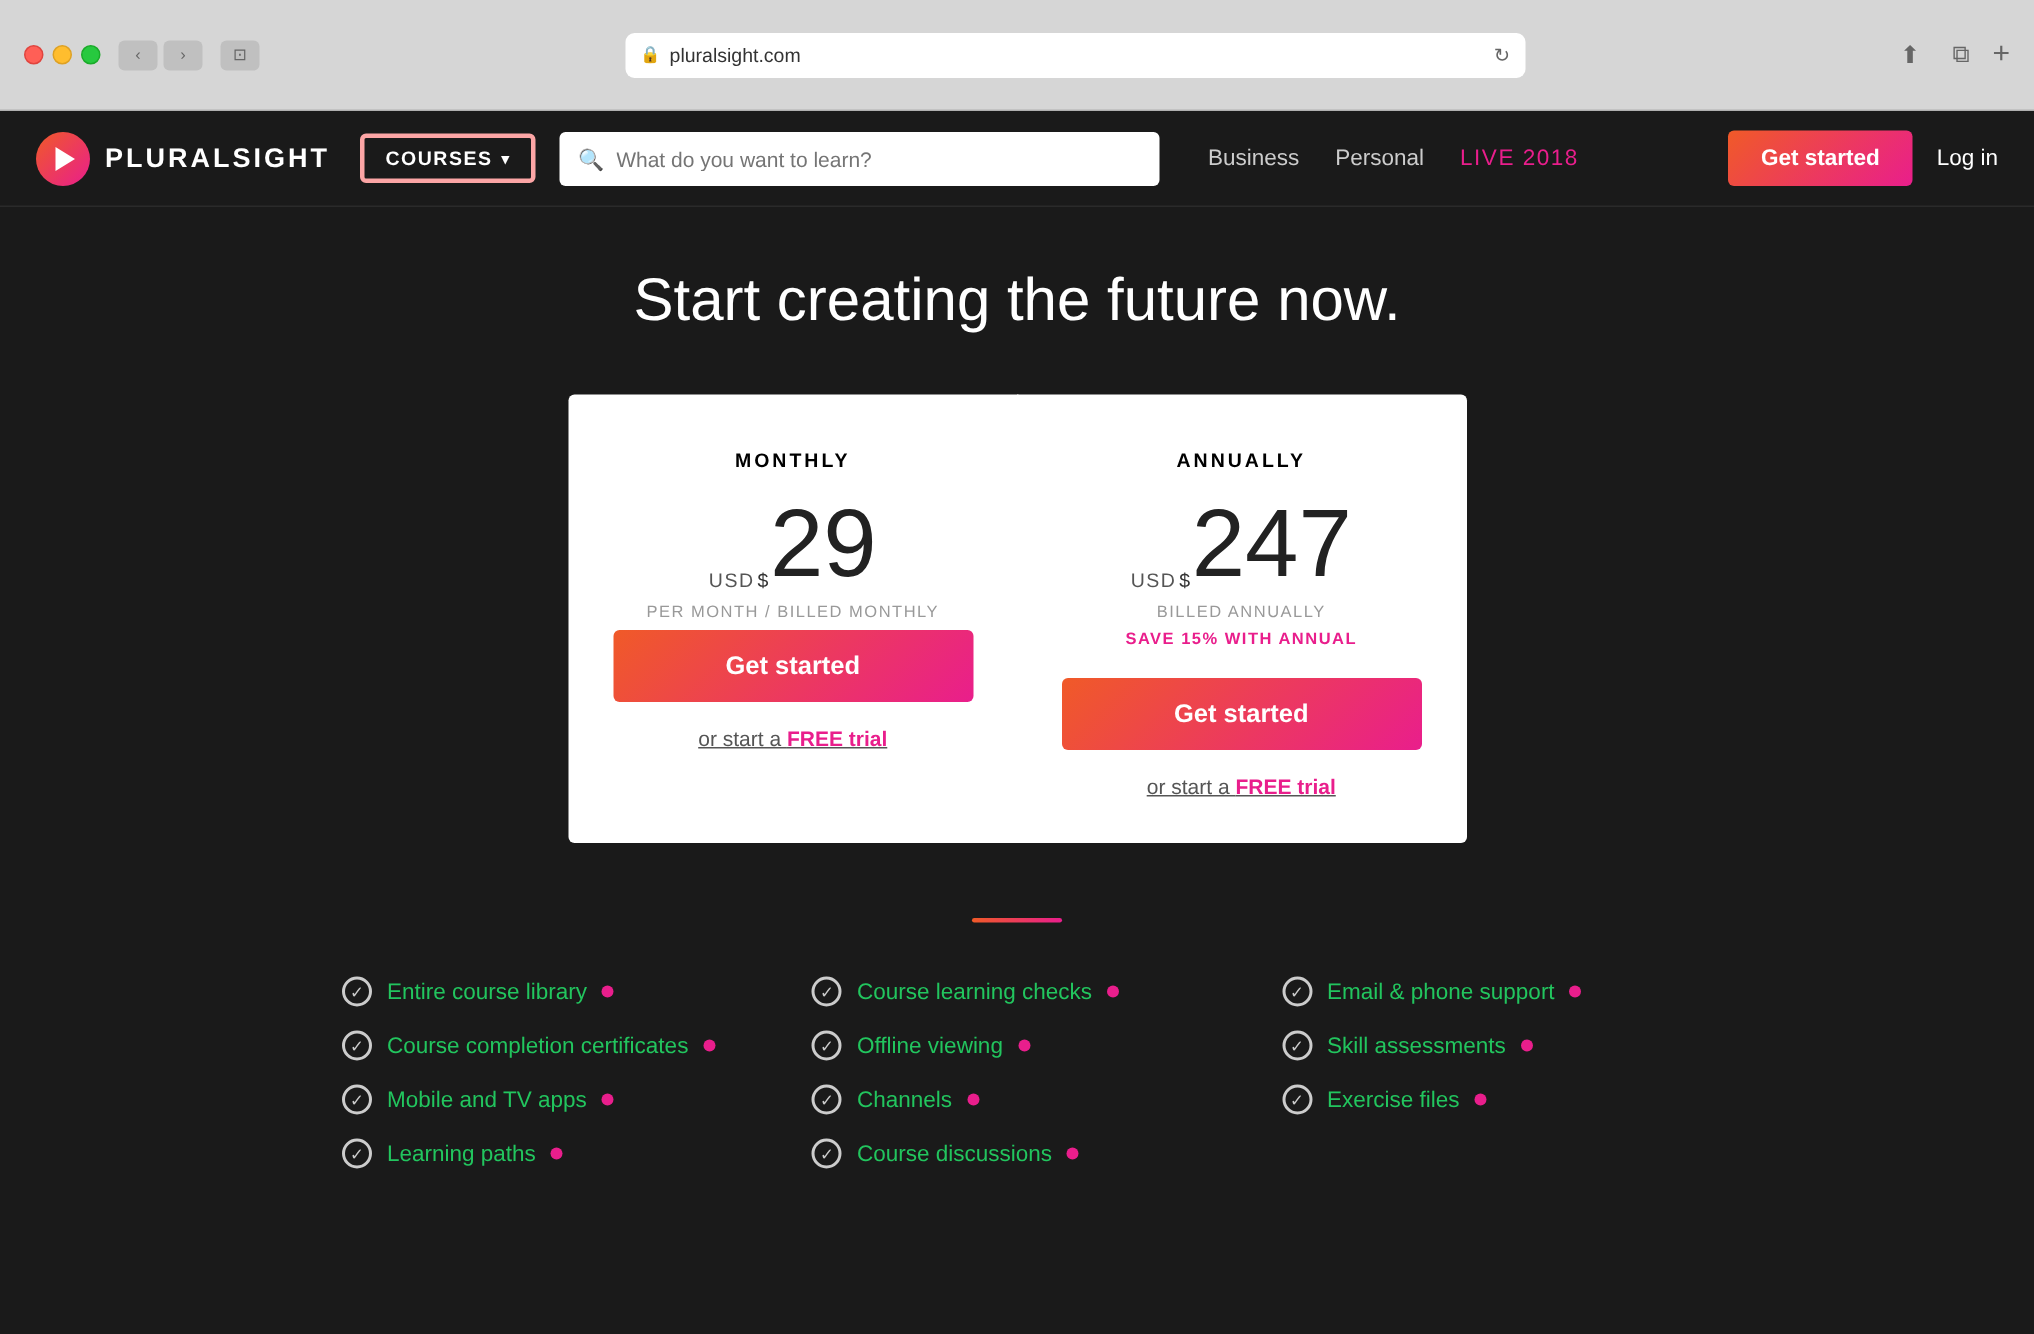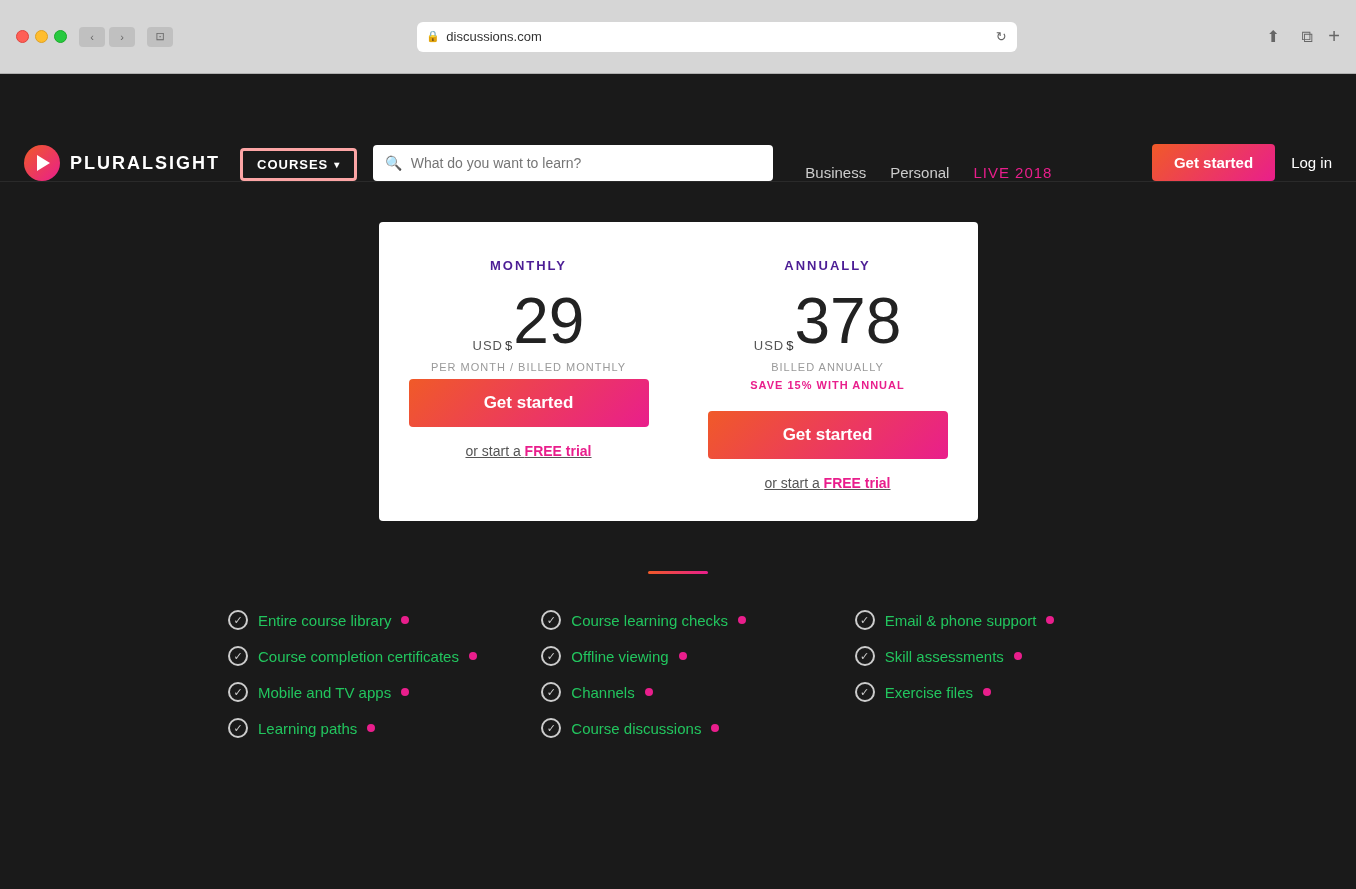--- a/index.html
+++ b/index.html
@@ -133,24 +133,23 @@
     .app {
       background: #1a1a1a;
       height: calc(889px - 74px);
     }
 
     
     .navbar {
       background: #1a1a1a;
       height: 64px;
       display: flex;
-      align-items: flex-end;
+      align-items: center;
       padding: 0 24px;
       border-bottom: 1px solid #2a2a2a;
-      margin-top: 44px;
     }
 
     .logo {
       display: flex;
       align-items: center;
       gap: 10px;
       margin-right: 20px;
       text-decoration: none;
     }
 
@@ -312,21 +311,21 @@
     }
 
     .pricing-card:last-child {
       border-radius: 0 4px 4px 0;
     }
 
     .plan-name {
       font-size: 13px;
       font-weight: 700;
       letter-spacing: 2px;
-      color: #4c1d95;
+      color: #000000;
       text-transform: uppercase;
       margin-bottom: 16px;
     }
 
     .price-row {
       display: flex;
       align-items: flex-end;
       margin-bottom: 8px;
     }
 
@@ -475,21 +474,21 @@
     <div class="traffic-light tl-green"></div>
   </div>
   <div class="nav-buttons">
     <button class="nav-btn">‹</button>
     <button class="nav-btn">›</button>
   </div>
   <button class="tab-btn">⊡</button>
   <div class="address-bar-wrapper">
     <div class="address-bar">
       <span class="lock-icon">🔒</span>
-      <span>discussions.com</span>
+      <span>pluralsight.com</span>
       <button class="refresh-btn">↻</button>
     </div>
   </div>
   <div class="browser-actions">
     <button class="browser-action-btn">⬆</button>
     <button class="browser-action-btn">⧉</button>
     <button class="plus-btn">+</button>
   </div>
 </div>
 
@@ -519,20 +518,21 @@
     </div>
 
     <div class="nav-actions">
       <button class="get-started-btn">Get started</button>
       <a class="login-link">Log in</a>
     </div>
   </nav>
 
   <div class="main-content">
 
+    <h1 class="hero-title">Start creating the future now.</h1>
 
     <div class="pricing-cards">
 
       <div class="pricing-card">
         <div class="plan-name">MONTHLY</div>
         <div class="price-row">
           <span class="price-currency">USD</span>
           <span class="price-dollar">$</span>
           <span class="price-amount">29</span>
         </div>
@@ -541,21 +541,21 @@
         <div class="free-trial-text">
           <span>or start a </span><a class="free-trial-link">FREE trial</a>
         </div>
       </div>
 
       <div class="pricing-card">
         <div class="plan-name">ANNUALLY</div>
         <div class="price-row">
           <span class="price-currency">USD</span>
           <span class="price-dollar">$</span>
-          <span class="price-amount">378</span>
+          <span class="price-amount">247</span>
         </div>
         <div class="price-period">BILLED ANNUALLY</div>
         <div class="price-save">SAVE 15% WITH ANNUAL</div>
         <button class="card-get-started">Get started</button>
         <div class="free-trial-text">
           <span>or start a </span><a class="free-trial-link">FREE trial</a>
         </div>
       </div>
 
     </div>

